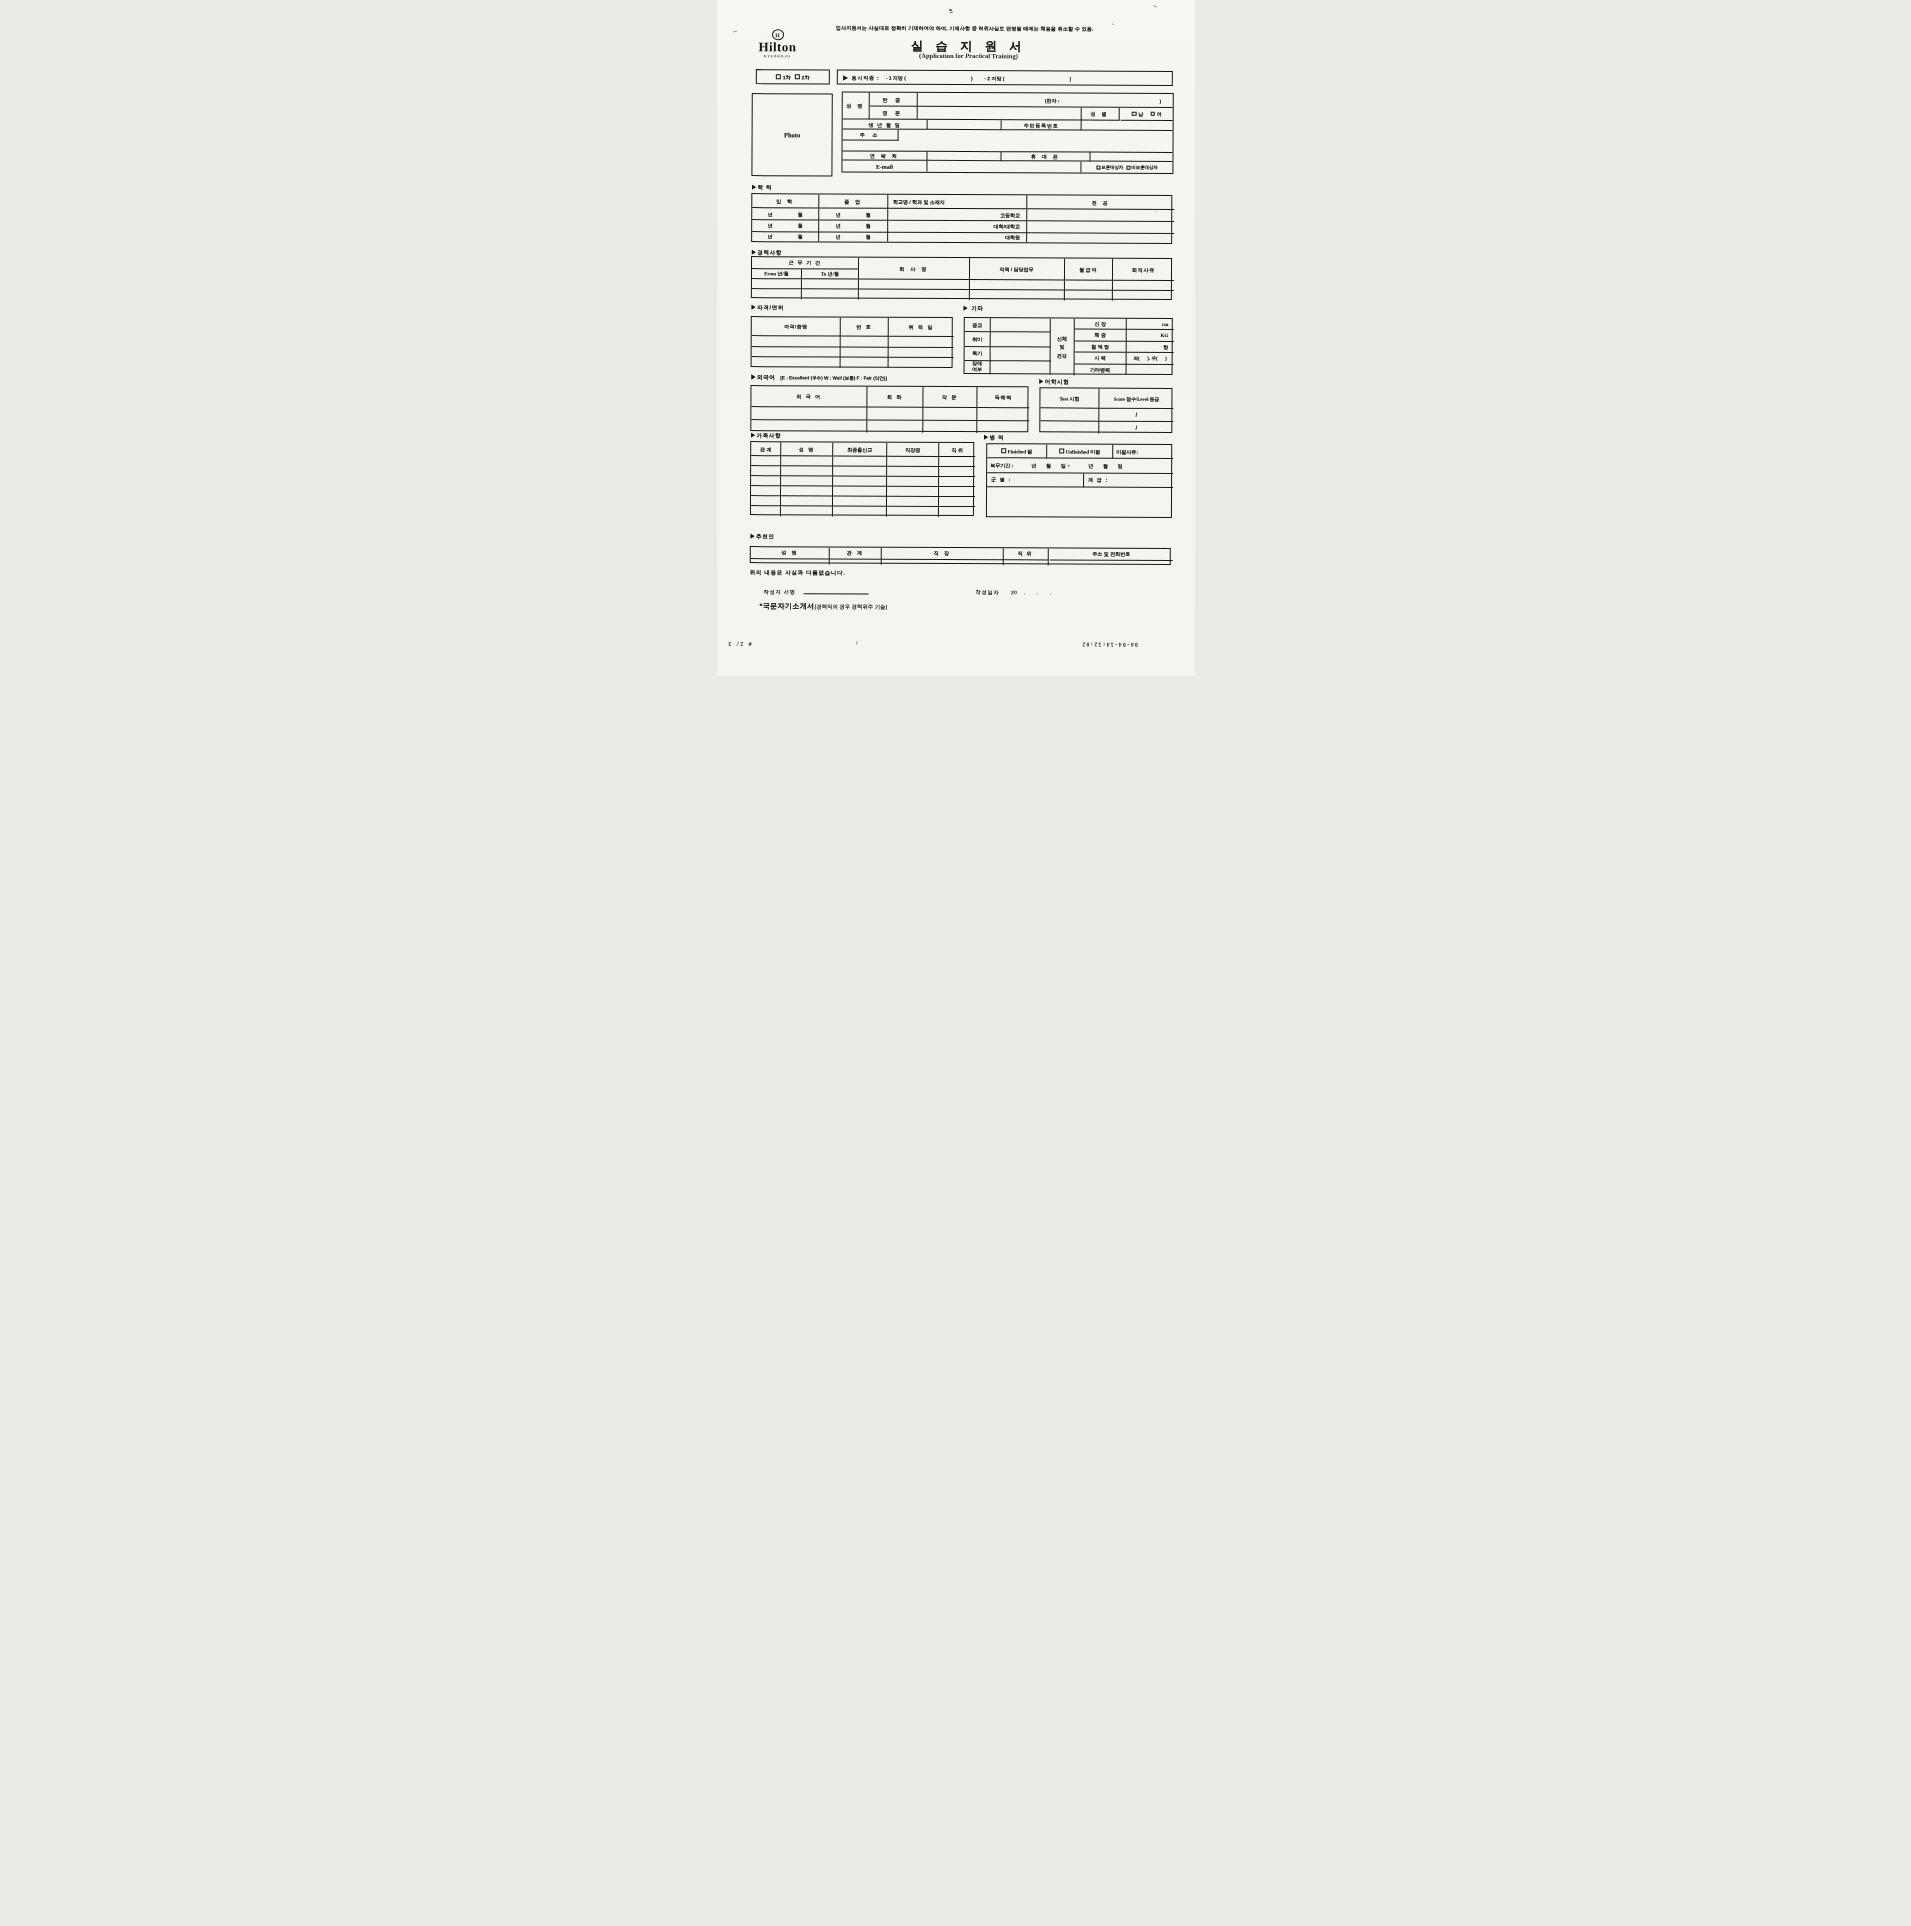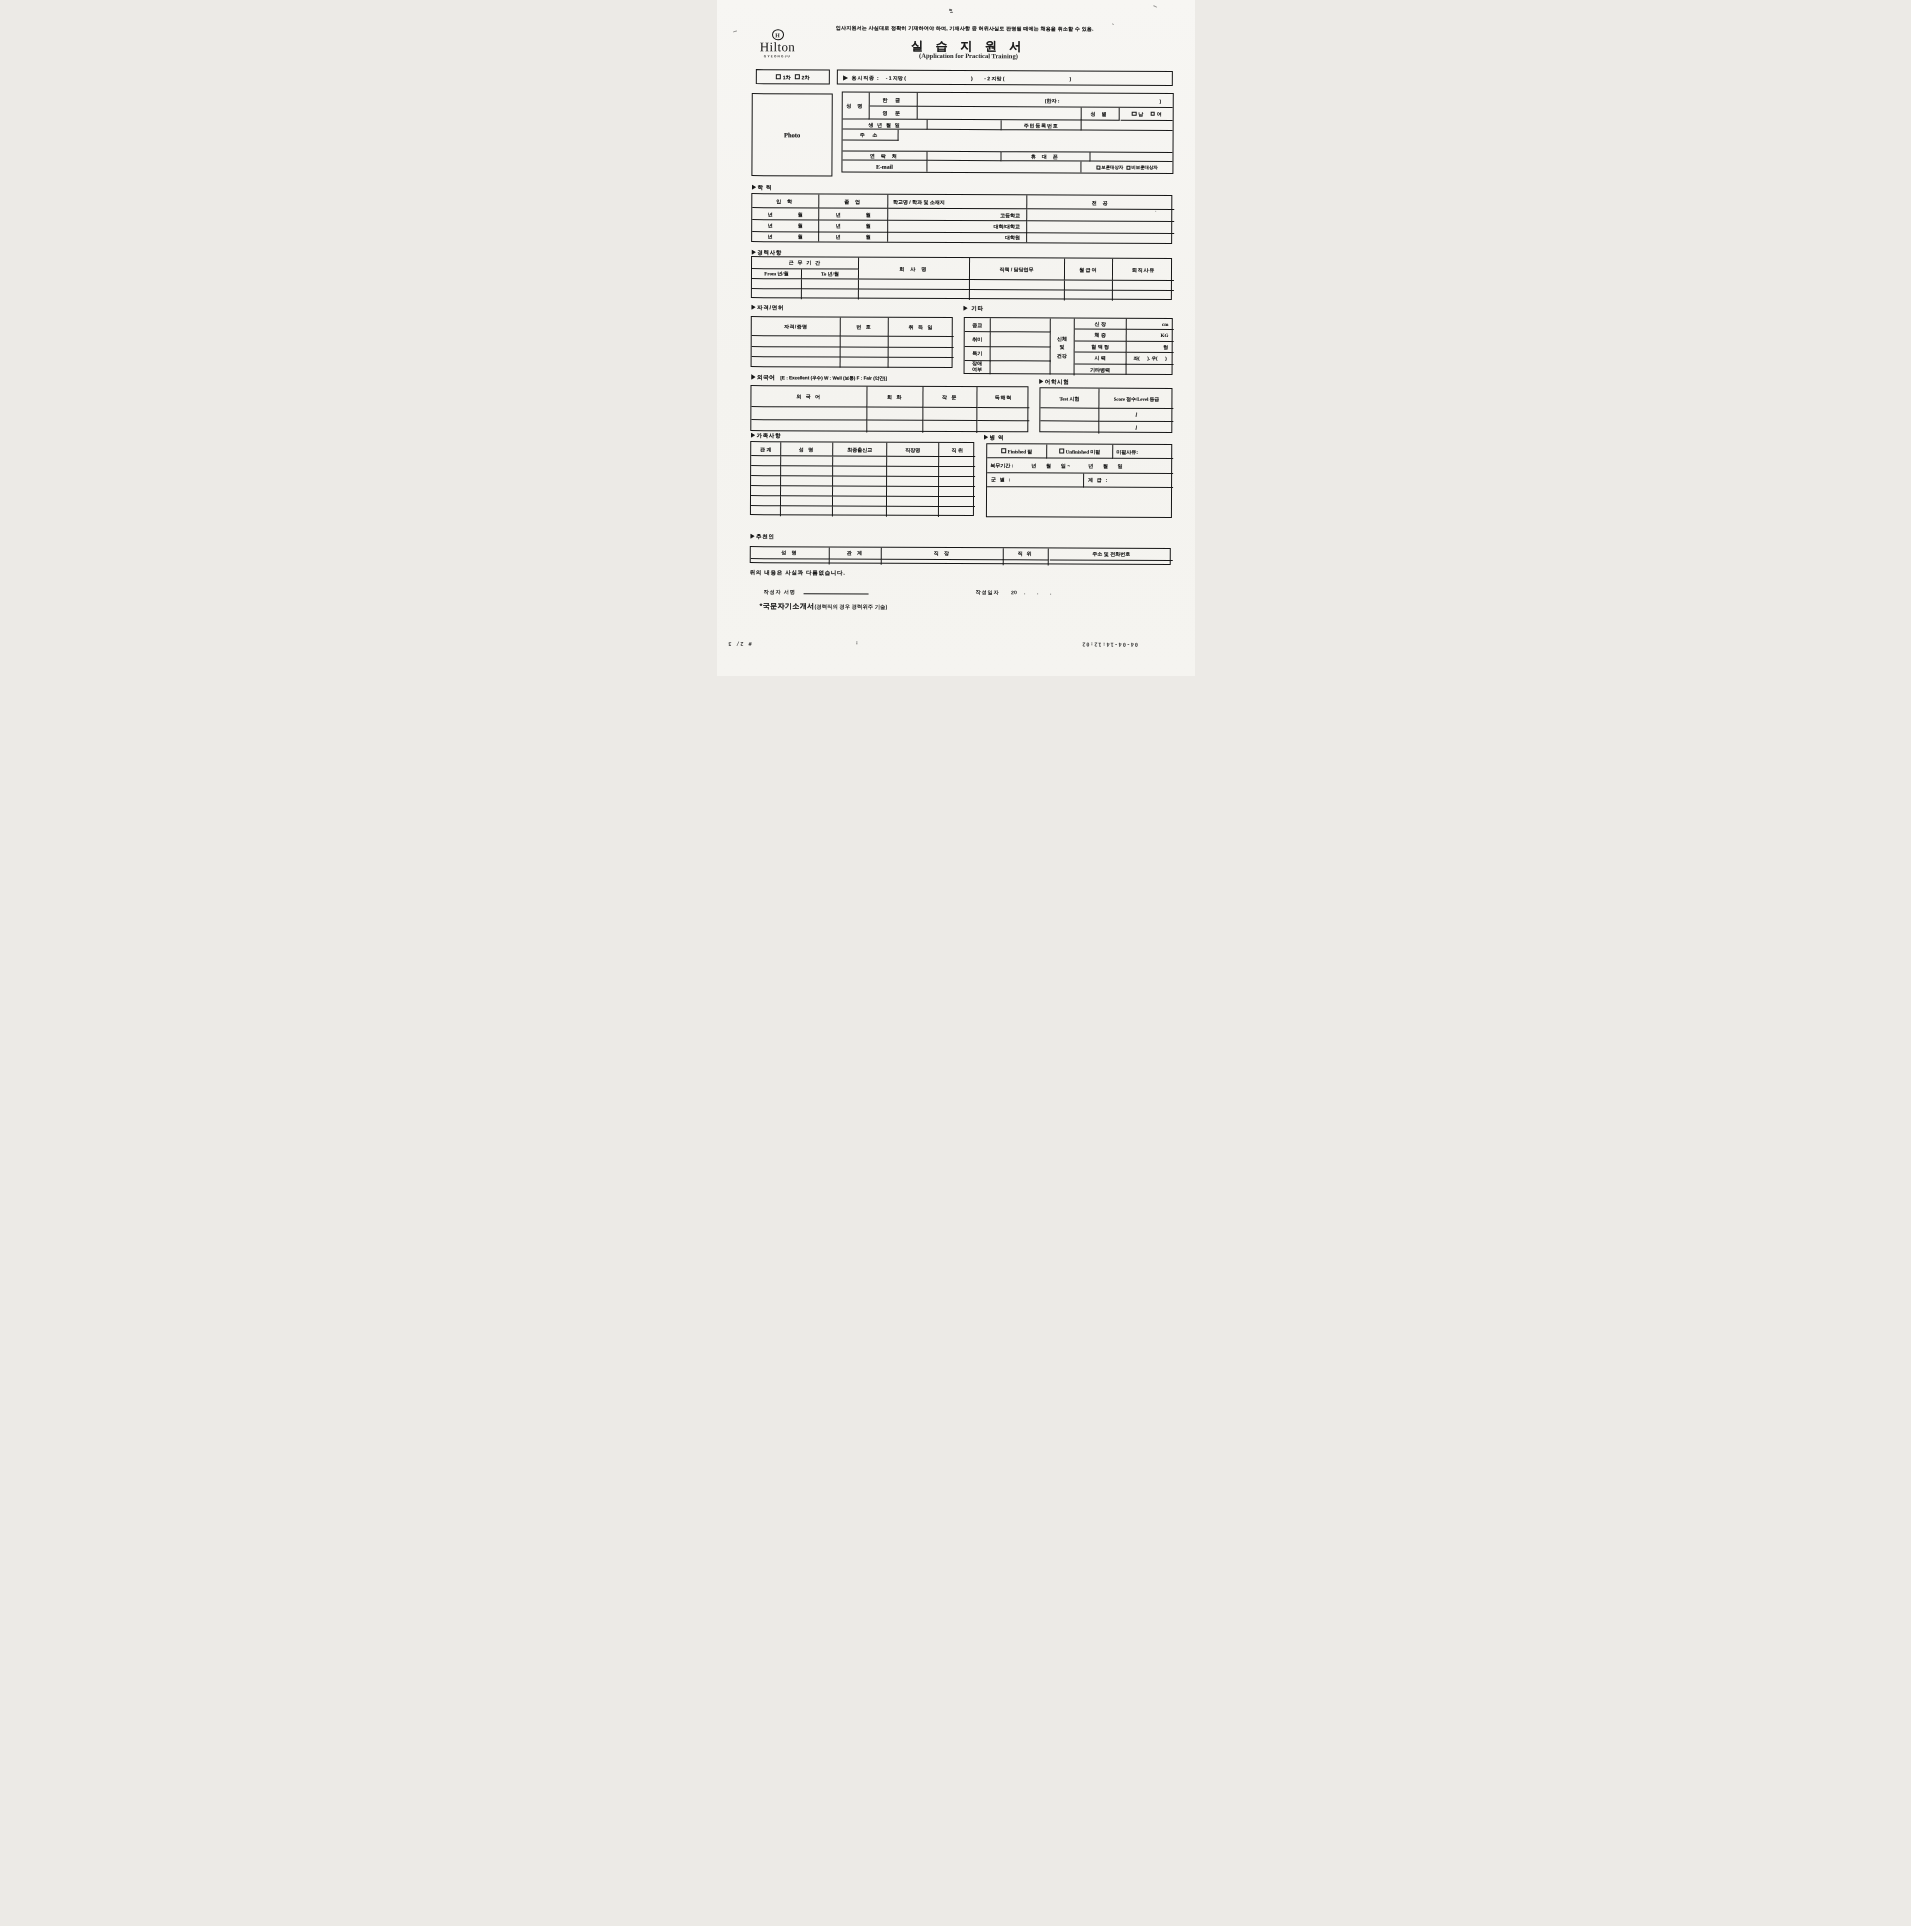--- a/index.html
+++ b/index.html
@@ -33,21 +33,21 @@
 </head>
 <body>
 
 <div class="page">
 <div class="tilt">
 
   <div class="abs" style="left:23px;right:7.7px;top:25px;text-align:center;font-size:5px;font-weight:bold;letter-spacing:0.2px;text-shadow:0.2px 0.2px 0 rgba(0,0,0,.5);">입사지원서는 사실대로 정확히 기재하여야 하며, 기재사항 중 허위사실도 판명될 때에는 채용을 취소할 수 있음.</div>
 
   <div class="abs" style="left:34px;top:30px;width:51px;text-align:center;">
     <div style="margin:0 auto;width:10px;height:9.2px;border:1px solid #141414;border-radius:50%;display:flex;align-items:center;justify-content:center;font-family:'Liberation Serif',serif;font-weight:bold;font-size:5.8px;">H</div>
-    <div style="font-family:'Liberation Serif',serif;font-weight:normal;font-size:13px;line-height:1.05;letter-spacing:0.4px;color:#121212;">Hilton</div>
+    <div style="font-family:'Liberation Serif',serif;font-weight:bold;font-size:13px;line-height:1.05;letter-spacing:0.4px;color:#121212;">Hilton</div>
     <div style="font-size:3.1px;font-weight:bold;letter-spacing:1.2px;color:#222;">GYEONGJU</div>
   </div>
 
   <div class="abs" style="left:154px;top:38px;width:193px;text-align:center;font-size:12px;font-weight:bold;letter-spacing:4.6px;text-shadow:0.2px 0.2px 0 rgba(0,0,0,.55);">실 습 지 원 서</div>
   <div class="abs" style="left:154px;top:52px;width:193px;text-align:center;font-family:'Liberation Serif',serif;font-size:6.5px;font-weight:bold;">(Application for Practical Training)</div>
 
   <div class="tbl" style="left:38px;top:70px;width:74px;height:15.4px;">
     <div class="c" style="left:0;top:0;width:100%;height:100%;">
       <span class="cb"></span>
       <span>1차</span>

